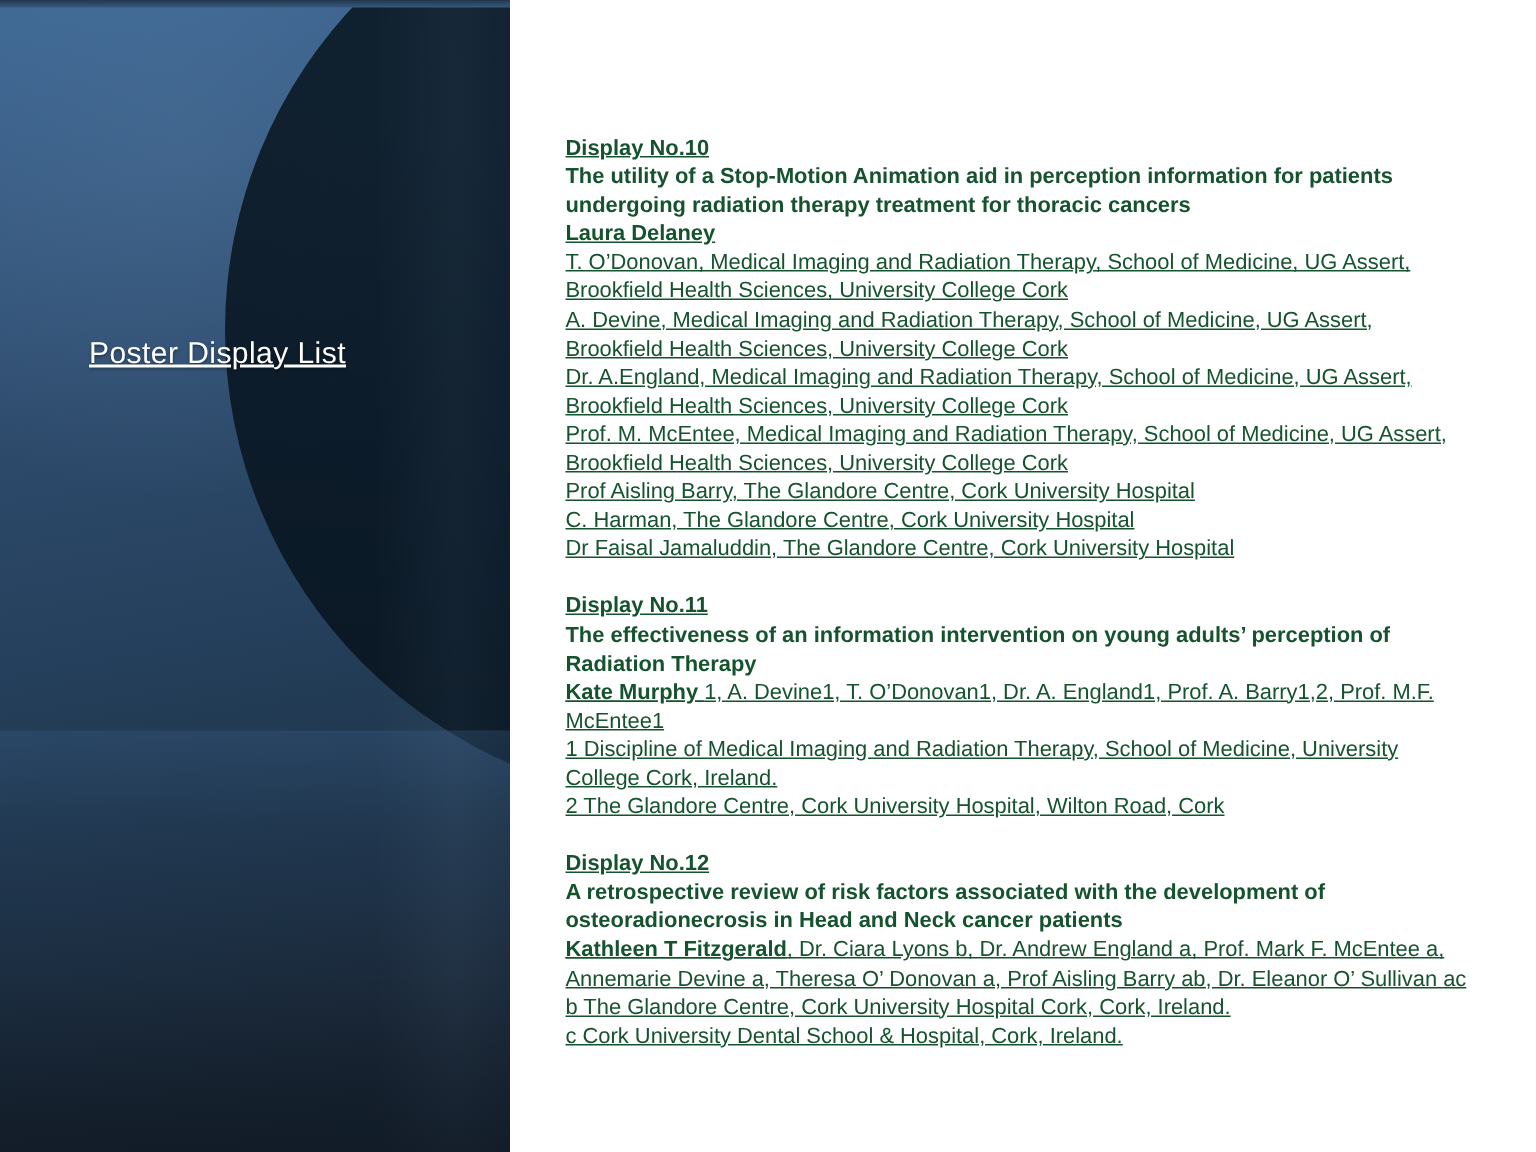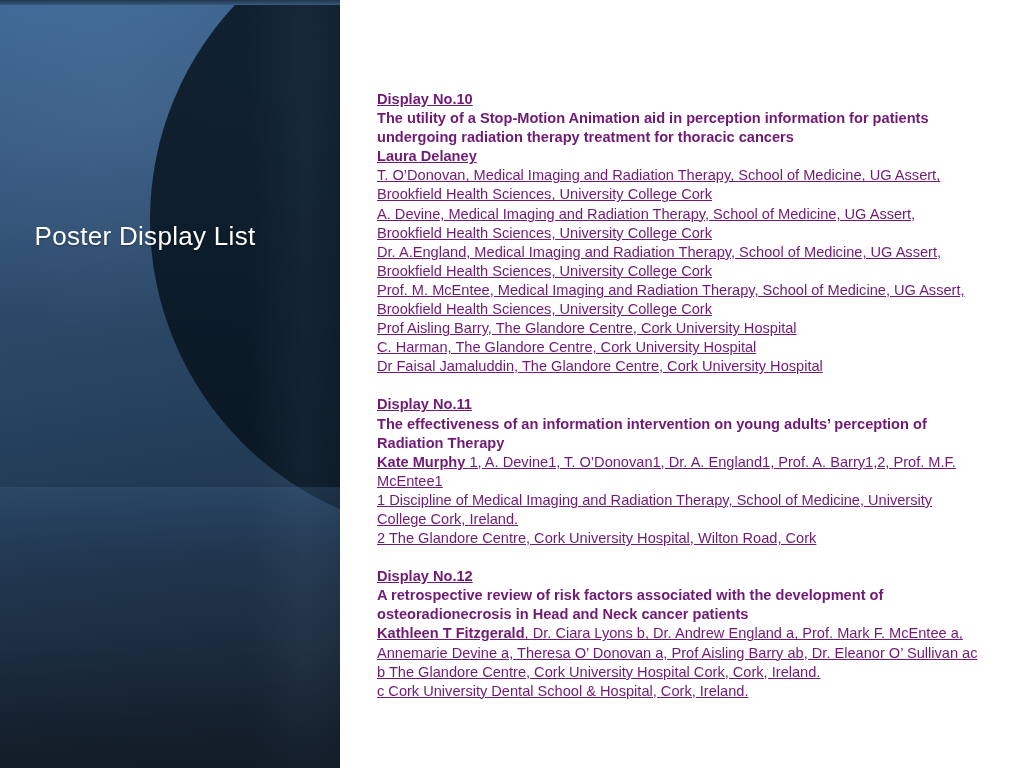--- a/index.html
+++ b/index.html
@@ -113,34 +113,35 @@
                 rgba(11,18,27,0.45) 100%);
   }
 
   #panel-title {
     position: absolute;
     left: 0;
     top: 219px;
     width: 290px;
     text-align: center;
     color: #ffffff;
-    font-size: 26px;
+    font-size: 20px;
     font-weight: 400;
     letter-spacing: 0.3px;
     line-height: 34px;
     text-shadow: 0 1px 2px rgba(0,0,0,0.35);
+    text-decoration: underline;
   }
 
   
   #content {
     position: absolute;
     left: 377px;
     top: 90px;
     width: 606px;
-    color: #701a75;
+    color: #14532d;
     font-size: 14.6px;
     line-height: 19.1px;
   }
 
   .abstract-block { margin: 0 0 19px 0; }
   .abstract-block:last-child { margin-bottom: 0; }
 
   .line { margin: 0; }
 
   .display-no {

